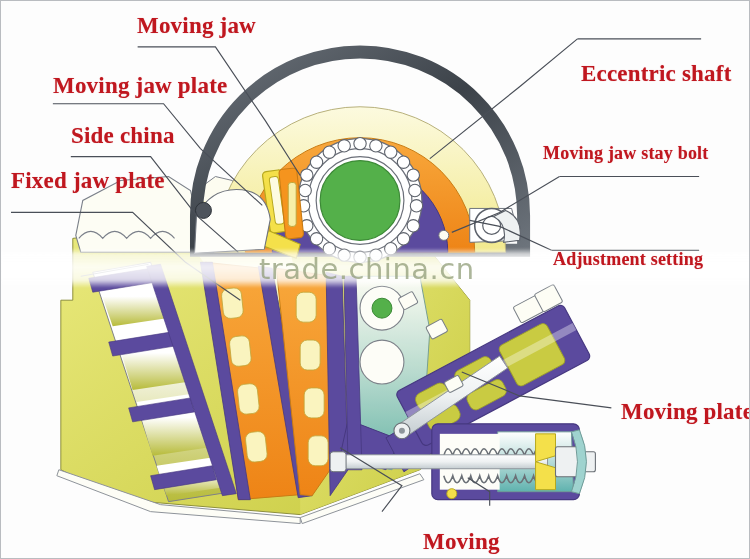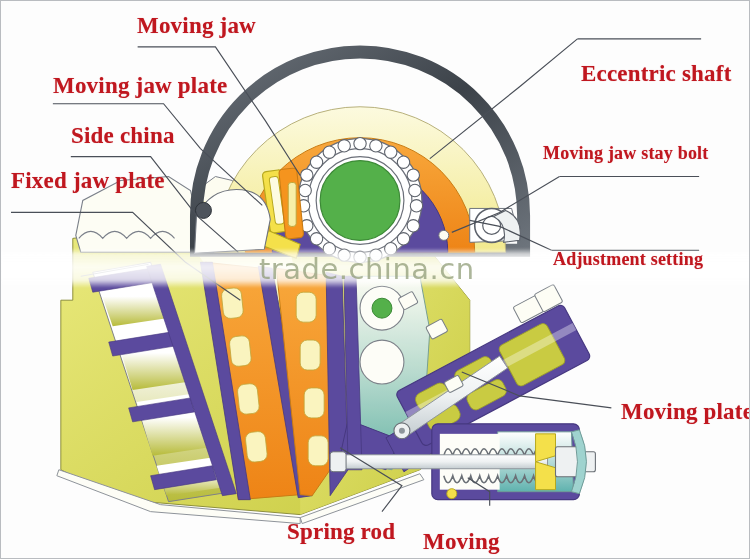--- a/index.html
+++ b/index.html
@@ -301,17 +301,16 @@
   <div class="lbl" style="left:10px;top:167px;text-align:right;">Fixed jaw plate</div>
 
   <div class="lbl" style="left:580px;top:60px;">Eccentric shaft</div>
 
   <div class="lbl sm" style="left:542px;top:142px;">Moving jaw stay bolt</div>
 
   <div class="lbl sm" style="left:552px;top:232px;margin-top:16px;">Adjustment setting</div>
 
   <div class="lbl" style="left:620px;top:398px;">Moving plate</div>
 
-  <div class="lbl" style="left:286px;top:518px;">Spring rod</div>
 
   <div class="lbl" style="left:422px;top:528px;">Moving</div>
 
 </div>
 
 </body></html>

